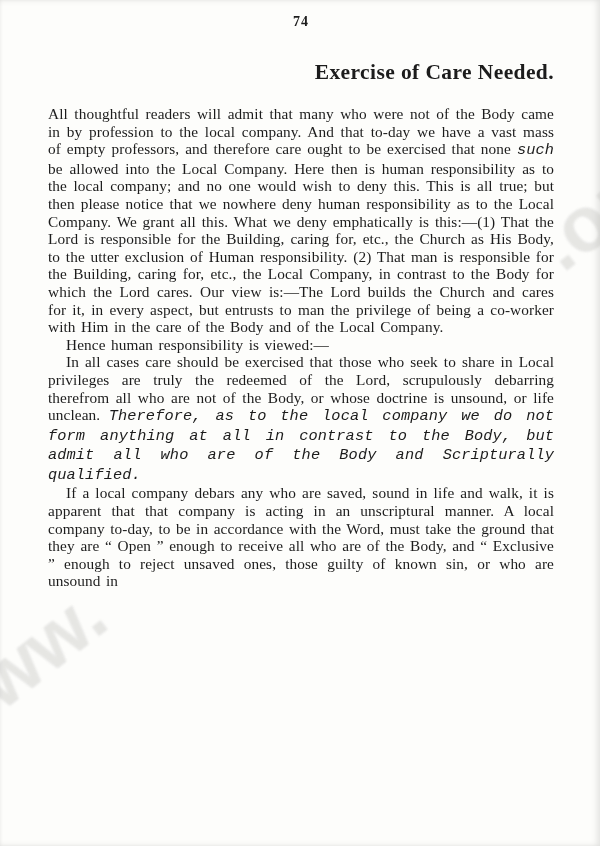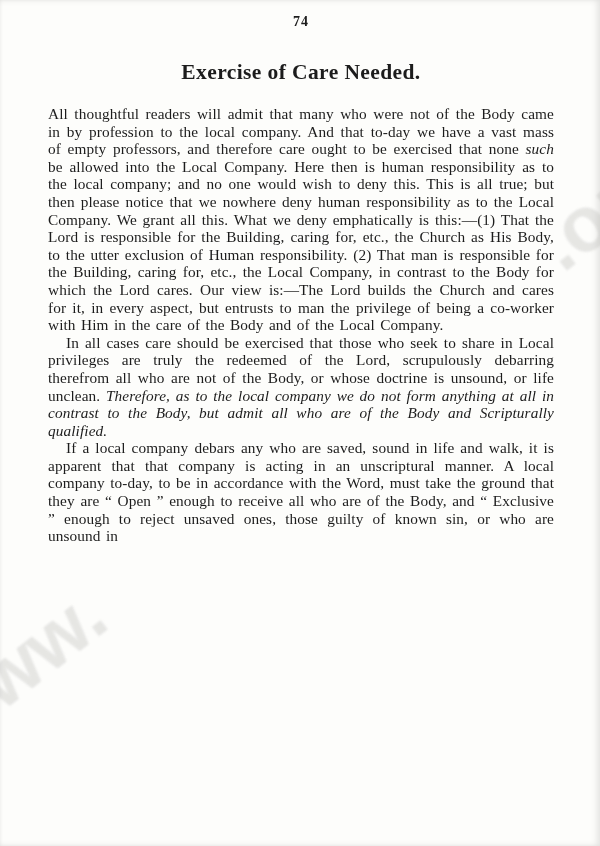--- a/index.html
+++ b/index.html
@@ -21,41 +21,42 @@
     padding: 14px 46px 0 48px;
   }
   .page-number {
     text-align: center;
     font-weight: bold;
     font-size: 14px;
     letter-spacing: 1px;
     margin: 0 0 30px 0;
   }
   .title {
-    text-align: center;
+    text-align: right;
     font-weight: bold;
     font-size: 21.5px;
     letter-spacing: 0.4px;
     margin: 0 0 20px 0;
   }
   .text-body {
     font-size: 15.3px;
     line-height: 17.6px;
     text-align: justify;
     word-spacing: 1.5px;
     letter-spacing: 0.1px;
   }
   .text-body p.para {
     margin: 0;
   }
   .text-body p.para.indent {
     text-indent: 18px;
   }
   .text-body em {
     font-style: italic;
+    font-family: Liberation Mono, monospace;
   }
   .watermark {
     position: absolute;
     top: 0; left: 0;
     width: 600px;
     height: 846px;
     pointer-events: none;
     z-index: 5;
   }
   .watermark-line {
@@ -86,17 +87,18 @@
       <span>.org</span>
     </div>
   </div>
 
   <div class="page-number">74</div>
 
   <h1 class="title">Exercise of Care Needed.</h1>
 
   <div class="text-body">
       <p class="para"><span>All thoughtful readers will admit that many who were not of the Body came in by profession to the local company.  And that to-day we have a vast mass of empty professors, and therefore care ought to be exercised that none </span><em>such</em><span> be allowed into the Local Company.  Here then is human responsibility as to the local company; and no one would wish to deny this.  This is all true; but then please notice that we nowhere deny human responsibility as to the Local Company.  We grant all this.  What we deny emphatically is this:—(1) That the Lord is responsible for the Building, caring for, etc., the Church as His Body, to the utter exclusion of Human responsibility.  (2) That man is responsible for the Building, caring for, etc., the Local Company, in contrast to the Body for which the Lord cares.  Our view is:—The Lord builds the Church and cares for it, in every aspect, but entrusts to man the privilege of being a co-worker with Him in the care of the Body and of the Local Company.</span></p>
+      <p class="para indent"><span>Hence human responsibility is viewed:—</span></p>
       <p class="para indent"><span>In all cases care should be exercised that those who seek to share in Local privileges are truly the redeemed of the Lord, scrupulously debarring therefrom all who are not of the Body, or whose doctrine is unsound, or life unclean.  </span><em>Therefore, as to the local company we do not form anything at all in contrast to the Body, but admit all who are of the Body and Scripturally qualified.</em></p>
       <p class="para indent"><span>If a local company debars any who are saved, sound in life and walk, it is apparent that that company is acting in an unscriptural manner.  A local company to-day, to be in accordance with the Word, must take the ground that they are “ Open ” enough to receive all who are of the Body, and “ Exclusive ” enough to reject unsaved ones, those guilty of known sin, or who are unsound in</span></p>
     </div>
 
 </div>
 
 </body></html>

